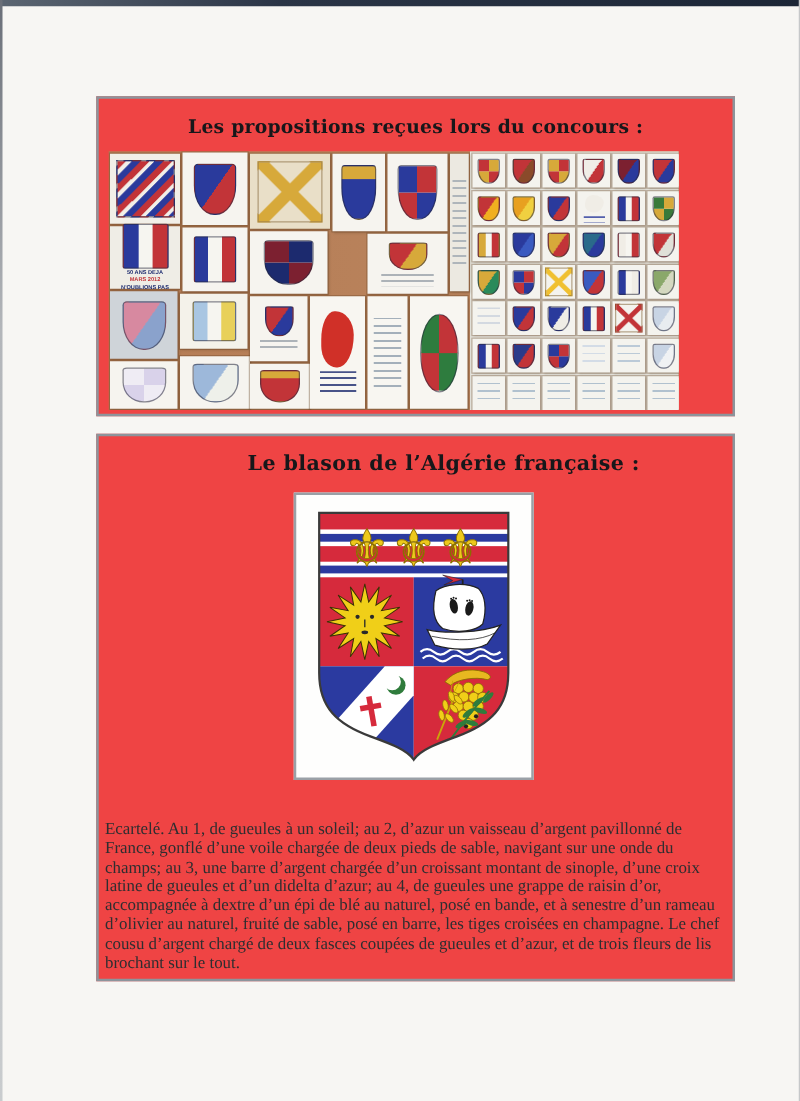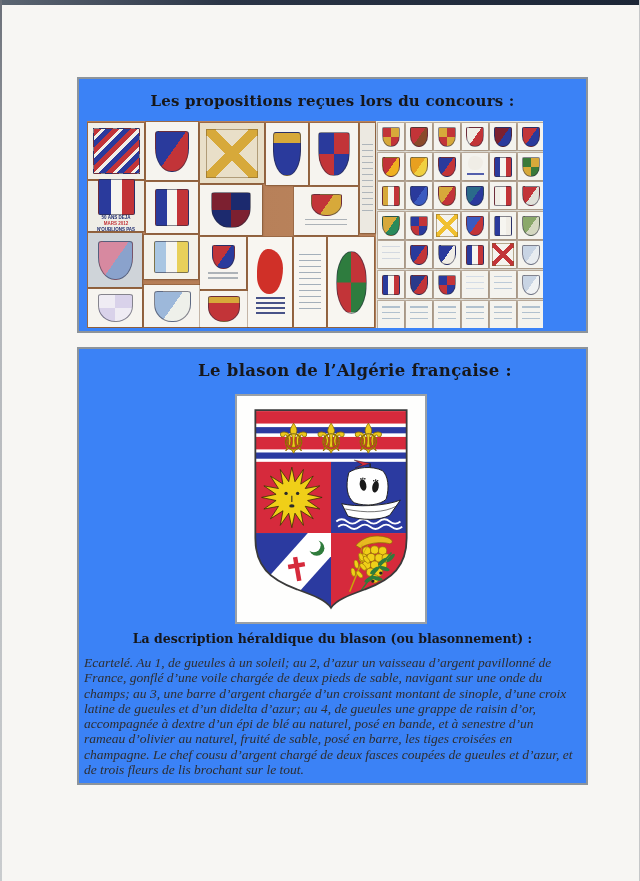--- a/index.html
+++ b/index.html
@@ -8,21 +8,21 @@
     background:#f7f6f3;
     font-family:"DejaVu Serif","Liberation Serif",serif;
   }
   
   .scan-top{position:absolute;top:0;left:0;width:640px;height:5px;
     background:linear-gradient(90deg,#5c6672 0%,#2b3546 35%,#1c2636 100%);}
   .scan-left{position:absolute;top:0;left:0;width:2px;height:881px;
     background:linear-gradient(180deg,#6a6f78 0%,#b3b6ba 30%,#c9ccce 100%);}
   .scan-right{position:absolute;top:0;right:0;width:1px;height:881px;background:#c6c8c9;}
 
-  .panel{position:absolute;left:77px;width:511px;background:#3b82f6;border:2px solid #8d949b;box-sizing:border-box;}
+  .panel{position:absolute;left:77px;width:511px;background:#ef4444;border:2px solid #8d949b;box-sizing:border-box;}
   #panel-propositions{top:77px;height:256px;}
   #panel-blason{top:347px;height:438px;}
 
   .panel-title{margin:0;text-align:center;font-weight:bold;color:#17171a;}
   #title-propositions{padding-top:13px;font-size:15px;letter-spacing:.2px;}
   #title-blason{padding-top:12px;font-size:16.5px;letter-spacing:.3px;padding-left:45px;}
 
   
   #collage{position:absolute;left:8px;top:42px;width:456px;height:207px;
     background:linear-gradient(90deg,#b57c55 0%,#b9835c 60%,#bf8d66 100%);overflow:hidden;}
@@ -34,21 +34,21 @@
     font-weight:bold;text-align:center;white-space:nowrap;}
 
   
   #blason-frame{position:absolute;left:156px;top:45px;width:192px;height:230px;
     background:#fefefd;border:2px solid #9aa0a6;box-sizing:border-box;
     display:flex;align-items:center;justify-content:center;}
 
   #desc-heading{position:absolute;left:0;right:0;top:282px;text-align:center;
     font-weight:bold;font-size:12.5px;color:#17171a;margin:0;}
   #blason-desc{position:absolute;left:5px;right:10px;top:306px;margin:0;
-    font-family:"Liberation Serif",serif;font-style:italic;
+    font-family:"Liberation Serif",serif;
     font-size:13.5px;line-height:15.3px;color:#2e2e30;text-align:left;}
 </style>
 </head>
 <body>
 
 <div class="sheet">
   <div class="scan-top"></div>
   <div class="scan-left"></div>
   <div class="scan-right"></div>
 
@@ -360,16 +360,15 @@
               <ellipse cx="167" cy="174" rx="6.2" ry="2.3" transform="rotate(-44 167 174)"></ellipse>
             </g>
             <circle cx="156" cy="191" r="1.9" fill="#222222"></circle>
             <circle cx="147" cy="200" r="1.9" fill="#222222"></circle>
           </g>
         </g>
         <path d="M15,8 H185 V152 C185,183 169,198 139,209 C120,216 106,221 100,230 C94,221 80,216 61,209 C31,198 15,183 15,152 Z" fill="none" stroke="#3a3a3a" stroke-width="2"></path>
       </svg>
     </div>
 
-    <h3 id="desc-heading">La description héraldique du blason (ou blasonnement) :</h3>
     <p id="blason-desc">Ecartelé. Au 1, de gueules à un soleil; au 2, d’azur un vaisseau d’argent pavillonné de France, gonflé d’une voile chargée de deux pieds de sable, navigant sur une onde du champs; au 3, une barre d’argent chargée d’un croissant montant de sinople, d’une croix latine de gueules et d’un didelta d’azur; au 4, de gueules une grappe de raisin d’or, accompagnée à dextre d’un épi de blé au naturel, posé en bande, et à senestre d’un rameau d’olivier au naturel, fruité de sable, posé en barre, les tiges croisées en champagne. Le chef cousu d’argent chargé de deux fasces coupées de gueules et d’azur, et de trois fleurs de lis brochant sur le tout.</p>
   </div>
 </div>
 
 </body></html>

